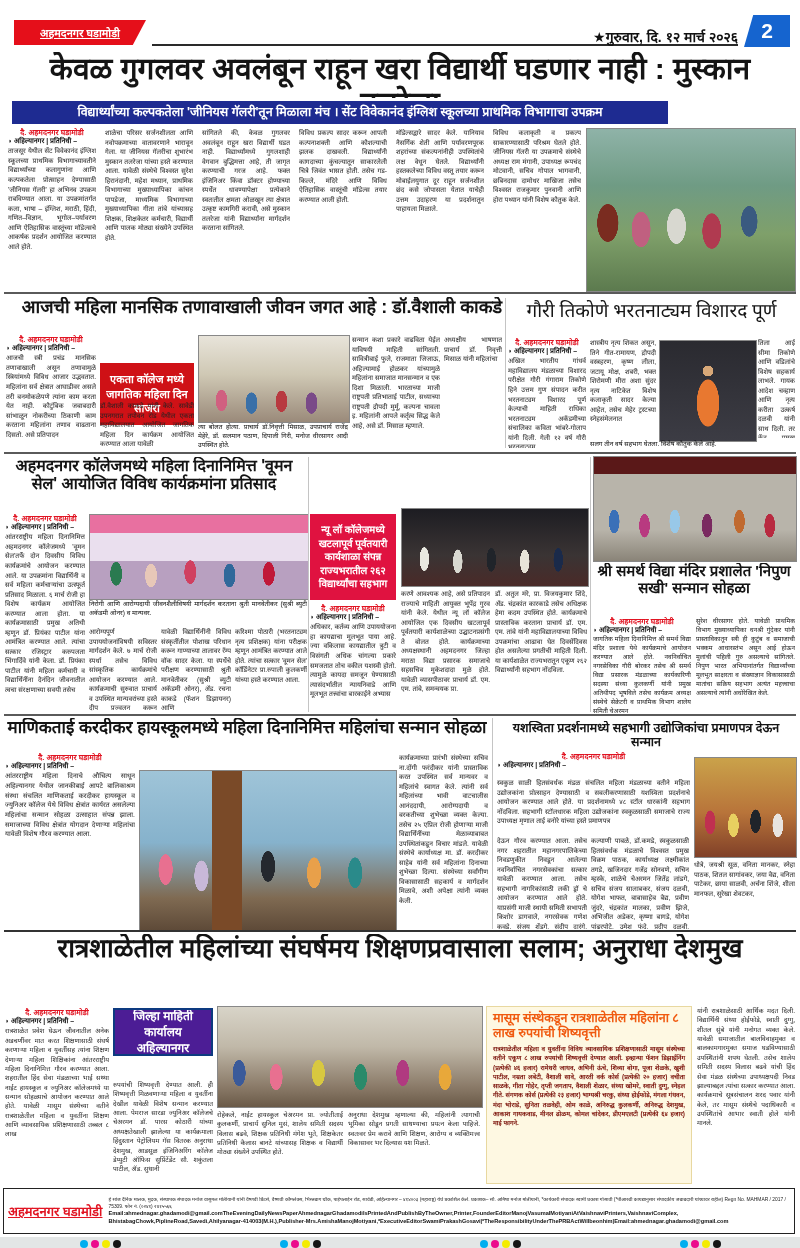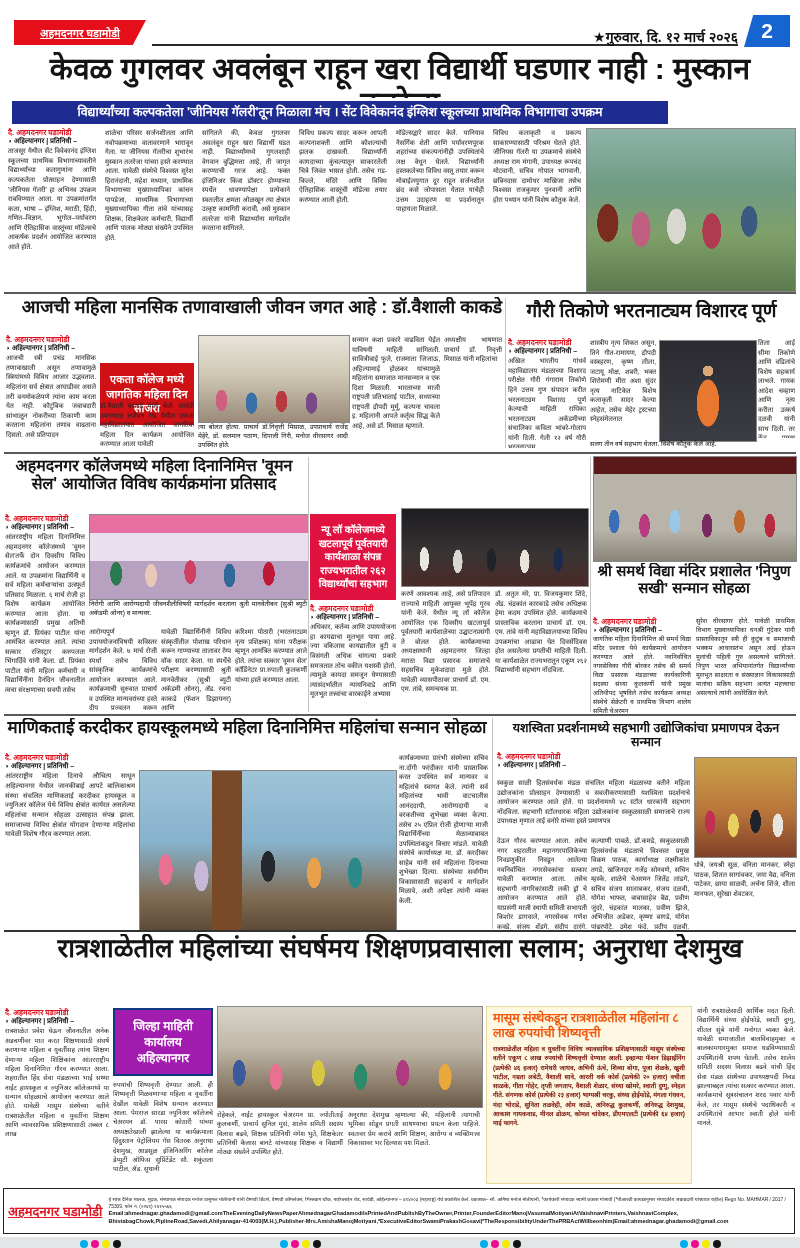--- a/index.html
+++ b/index.html
@@ -1,20 +1,20 @@
 <!DOCTYPE html>
 <html><head>
 <meta charset="utf-8">
 <style>
   html,body{margin:0;padding:0;background:#fff;}
   #page{position:relative;width:800px;height:1248px;background:#fff;overflow:hidden;
         font-family:"Liberation Sans","DejaVu Sans",sans-serif;color:#1b1b1b;}
   .abs{position:absolute;}
   .col{position:absolute;font-size:6.7px;line-height:1.42;text-align:justify;overflow:hidden;color:#222;}
-  .dl{color:#e11422;font-weight:bold;font-size:7.6px;line-height:1.25;}
+  .dl{color:#e11422;font-weight:bold;font-size:7.6px;text-align:center;line-height:1.25;}
   .by{font-weight:bold;font-size:6.9px;text-align:left;color:#111;line-height:1.3;}
   .head{position:absolute;font-weight:800;color:#141414;text-align:center;line-height:1.12;overflow:hidden;}
   .serifhead{font-family:"Liberation Serif","DejaVu Serif",serif;}
   .ph{position:absolute;overflow:hidden;border:0.5px solid #888;}
   .redbox{position:absolute;color:#fff;font-weight:800;text-align:center;overflow:hidden;
           display:flex;align-items:center;justify-content:center;padding:3px;box-sizing:border-box;line-height:1.35;}
   .rule-h{position:absolute;background:#5a5a5a;}
   .rule-v{position:absolute;background:#c4c4c4;width:1px;}
   .caption{position:absolute;font-size:6.5px;line-height:1.35;text-align:justify;overflow:hidden;color:#111;font-weight:bold;}
   .bar{position:absolute;color:#fff;font-weight:800;text-align:center;overflow:hidden;}
@@ -72,21 +72,21 @@
        radial-gradient(10px 18px at 35% 78%, #3a70a8 0 58%, transparent 60%),
        radial-gradient(10px 18px at 55% 76%, #b83a40 0 58%, transparent 60%),
        radial-gradient(10px 18px at 75% 78%, #7a4a88 0 58%, transparent 60%),
        linear-gradient(180deg,#e8e4da 0%,#cfc8b4 45%,#9a8a7a 100%);"></div>
   <div class="caption" style="left:198px;top:423px;width:150px;height:25px;font-weight:normal;">त्या बोलत होत्या. प्राचार्य डॉ.निवृत्ती मिसाळ, उपप्राचार्य राजेंद्र मेहेरे, डॉ. सलमान पठाण, दिपाली गिरी, मनोज धीरसागर आदी उपस्थित होते.</div>
   <div class="col" style="left:352px;top:335px;width:88px;height:113px;">सन्मान कशा प्रकारे वाढविता येईल याविषयी माहिती सांगितली. सावित्रीबाई फुले, राजमाता जिजाऊ, अहिल्यामाई होळकर यांच्यामुळे महिलांना समाजात मानसन्मान व एक दिशा मिळाली. भारताच्या माजी राष्ट्रपती प्रतिभाताई पाटील, सध्याच्या राष्ट्रपती द्रौपदी मुर्मू, कल्पना चावला इ. महिलांनी आपले कर्तृत्व सिद्ध केले आहे, असे डॉ. मिसाळ म्हणाले.</div>
   <div class="col" style="left:444px;top:335px;width:58px;height:113px;">अध्यक्षीय भाषणात प्राचार्य डॉ. निवृत्ती मिसाळ यांनी महिलांचा</div>
 
   <div class="rule-v" style="left:505px;top:298px;height:150px;"></div>
 
-  <div class="head serifhead" style="left:508px;top:300px;width:287px;height:34px;font-size:19px;font-weight:700;">गौरी तिकोणे भरतनाट्यम विशारद पूर्ण</div>
+  <div class="head serifhead" style="left:508px;top:300px;width:287px;height:34px;font-size:19px;font-weight:400;">गौरी तिकोणे भरतनाट्यम विशारद पूर्ण</div>
   <div class="col" style="left:508px;top:338px;width:78px;height:110px;">
     <div class="dl">दै. अहमदनगर घडामोडी</div>
     <div class="by">◗ अहिल्यानगर | प्रतिनिधी –</div>
     <span>अखिल भारतीय गांधर्व महाविद्यालय मंडळाच्या विशारद परीक्षेत गौरी गंगाराम तिकोणे हिने उत्तम गुण संपादन करीत भरतनाट्यम विशारद पूर्ण केल्याची माहिती राधिका भरतनाट्यम अकॅडमीच्या संचालिका कविता भांबरे-गोलाप यांनी दिली. गेली १२ वर्ष गौरी भरतनाट्यम</span>
   </div>
   <div class="col" style="left:590px;top:338px;width:66px;height:100px;">शास्त्रीय नृत्य शिकत असून, तिने गीत-रामायण, द्रौपदी वस्त्रहरण, कृष्ण लीला, जटायू मोक्ष, शबरी, भक्त शिरोमणी मीरा अशा सुंदर नृत्य नाटिकेत विशेष कलाकृती सादर केल्या आहेत, तसेच मेहेर ट्रस्टच्या स्नेहसंमेलनात</div>
   <div class="ph" style="left:659px;top:340px;width:96px;height:100px;background:
        radial-gradient(9px 9px at 50% 30%, #d8a878 0 58%, transparent 60%),
        radial-gradient(20px 42px at 50% 62%, #e87830 0 55%, transparent 57%),
        linear-gradient(180deg,#2a2a30 0%,#3c3c44 100%);"></div>
@@ -187,21 +187,21 @@
 
   <div class="rule-h" style="left:4px;top:930px;width:792px;height:2px;background:#333;"></div>
 
   <div class="head" style="left:8px;top:934px;width:784px;height:42px;font-size:26px;font-weight:900;">रात्रशाळेतील महिलांच्या संघर्षमय शिक्षणप्रवासाला सलाम; अनुराधा देशमुख</div>
 
   <div class="col" style="left:5px;top:1008px;width:104px;height:176px;font-size:6.6px;">
     <div class="dl">दै. अहमदनगर घडामोडी</div>
     <div class="by">◗ अहिल्यानगर | प्रतिनिधी –</div>
     <span>रात्रशाळेत प्रवेश घेऊन जीवनातील अनेक अडचणींवर मात करत शिक्षणासाठी संघर्ष करणाऱ्या महिला व युवतींसह त्यांना शिक्षण देणाऱ्या महिला शिक्षिकांना आंतरराष्ट्रीय महिला दिनानिमित्त गौरव करण्यात आला. शहरातील हिंद सेवा मंडळाच्या भाई सथ्था नाईट हायस्कूल व ज्युनिअर कॉलेजमध्ये या सन्मान सोहळ्याचे आयोजन करण्यात आले होते. यावेळी मासूम संस्थेच्या वतीने रात्रशाळेतील महिला व युवतींना शिक्षण आणि व्यावसायिक प्रशिक्षणासाठी तब्बल ८ लाख</span>
   </div>
-  <div class="redbox" style="left:113px;top:1008px;width:100px;height:68px;background:#a21caf;border:2px solid #0d3a80;font-size:12px;">जिल्हा माहिती कार्यालय अहिल्यानगर</div>
+  <div class="redbox" style="left:113px;top:1008px;width:100px;height:48px;background:#4c1d95;border:2px solid #0d3a80;font-size:12px;">जिल्हा माहिती कार्यालय अहिल्यानगर</div>
   <div class="col" style="left:113px;top:1080px;width:100px;height:104px;font-size:6.6px;">रुपयांची शिष्यवृत्ती देण्यात आली. ही शिष्यवृत्ती मिळवणाऱ्या महिला व युवतींना देखील यावेळी विशेष सन्मान करण्यात आला. पेमराज सारडा ज्युनिअर कॉलेजचे चेअरमन डॉ. पारस कोठारी यांच्या अध्यक्षतेखाली झालेल्या या कार्यक्रमाला हिंदुस्तान पेट्रोलियम गॅस वितरक अनुराधा देशमुख, आडसूळ इंजिनिअरिंग कॉलेज डेप्युटी ऑफिस सुप्रिंटेंडेंट सौ. शकुंतला पाटील, ॲड. सुधानी</div>
   <div class="ph" style="left:217px;top:1006px;width:264px;height:100px;background:
        radial-gradient(11px 22px at 8% 66%, #3a5a9a 0 58%, transparent 60%),
        radial-gradient(11px 22px at 22% 70%, #e87090 0 58%, transparent 60%),
        radial-gradient(11px 22px at 38% 66%, #d8c840 0 58%, transparent 60%),
        radial-gradient(11px 22px at 54% 70%, #2a8a6a 0 58%, transparent 60%),
        radial-gradient(11px 22px at 70% 66%, #b03a80 0 58%, transparent 60%),
        radial-gradient(11px 22px at 86% 70%, #e8a83a 0 58%, transparent 60%),
        linear-gradient(180deg,#d8d4c8 0%,#c0b8a8 40%,#8a7a68 80%,#6a5a48 100%);"></div>
   <div class="col" style="left:217px;top:1110px;width:126px;height:74px;font-size:6.6px;">रोहेकले, नाईट हायस्कूल चेअरमन प्रा. ज्योतीताई कुलकर्णी, प्राचार्य सुनिल मुसं, शालेय समिती सदस्य विलास बढवे, शिक्षक प्रतिनिधी मंगेश भुते, शिक्षकेतर प्रतिनिधी कैलास बानटे यांच्यासह शिक्षक व विद्यार्थी मोठ्या संख्येने उपस्थित होते.</div>

